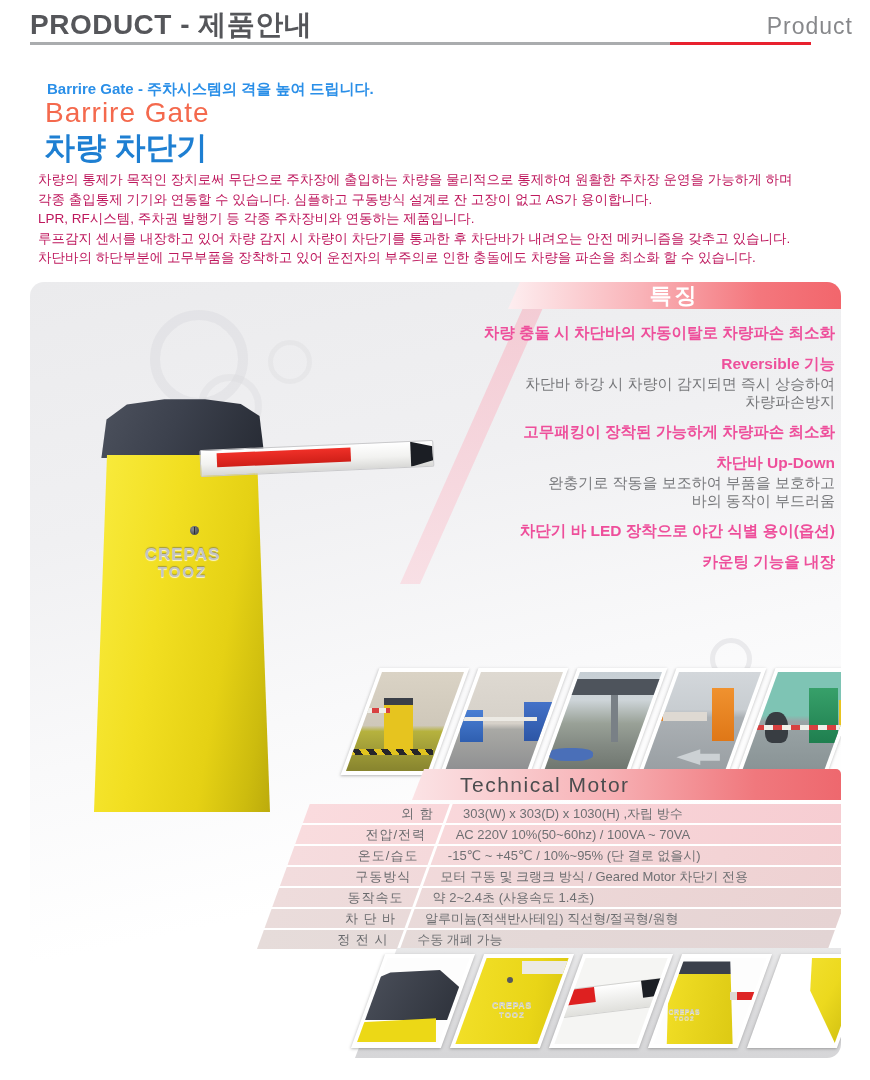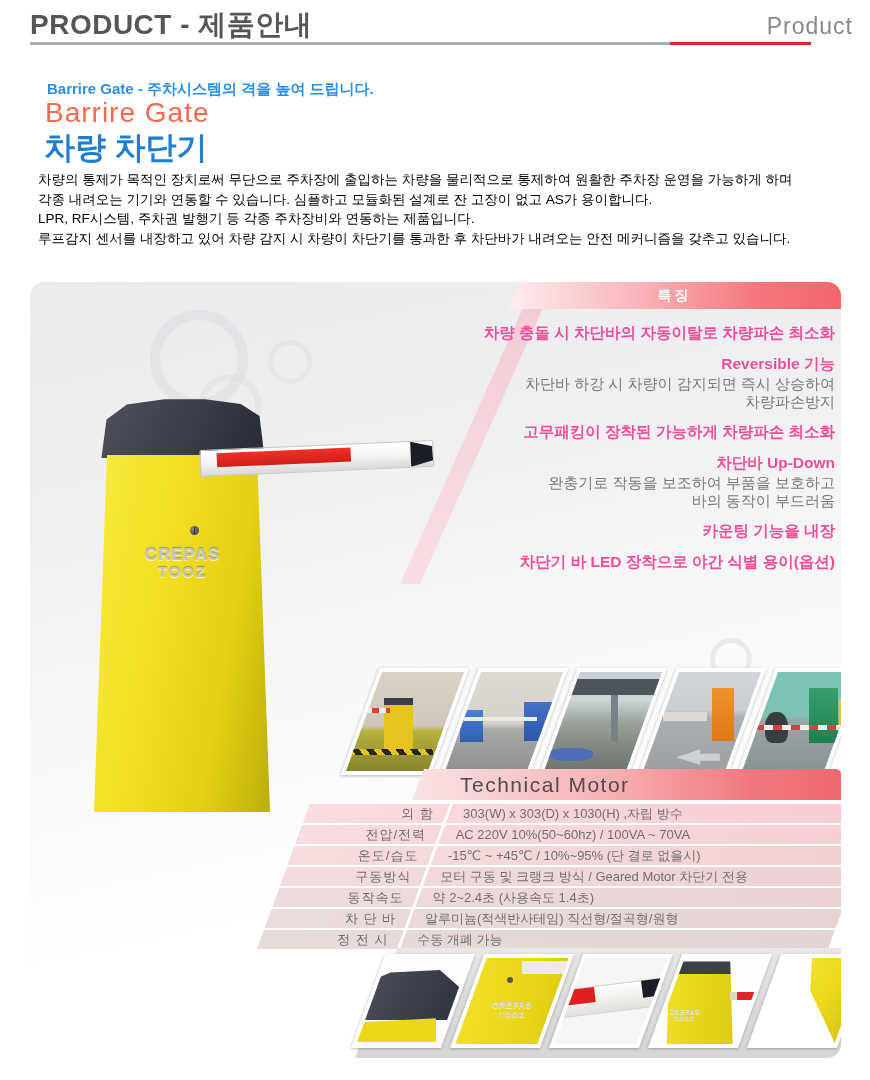--- a/index.html
+++ b/index.html
@@ -9,40 +9,40 @@
   
   .hdr-title{position:absolute;left:30px;top:6px;font-size:28px;font-weight:bold;color:#55565a;letter-spacing:.5px;}
   .hdr-right{position:absolute;right:29px;top:13px;font-size:23px;color:#87888b;letter-spacing:1px;}
   .hdr-rule{position:absolute;left:30px;top:42px;width:781px;height:3px;background:#aaacae;}
   .hdr-rule-red{position:absolute;right:0;top:0;width:141px;height:3px;background:#e8212e;}
 
   
   .tagline{position:absolute;left:47px;top:80px;font-size:15px;font-weight:bold;color:#2a8fe8;}
   .prod-en{position:absolute;left:45px;top:97px;font-size:28px;color:#f4694d;letter-spacing:1px;}
   .prod-ko{position:absolute;left:44px;top:127px;font-size:31px;font-weight:bold;color:#1e7fd2;}
-  .desc{position:absolute;left:38px;top:170px;width:810px;font-size:13.5px;color:#000000;line-height:19.5px;}
+  .desc{position:absolute;left:38px;top:170px;width:810px;font-size:13.5px;color:#be185d;line-height:19.5px;}
 
   
   .card{position:absolute;left:30px;top:282px;width:811px;height:776px;border-radius:14px;overflow:hidden;
         background:linear-gradient(168deg,#ebebed 0%,#f0f0f2 28%,#f9f9fa 52%,#ffffff 72%,#ffffff 100%);}
   .ring{position:absolute;border-radius:50%;border-style:solid;border-color:#d9d9de;opacity:.45;}
   .r1{left:120px;top:28px;width:78px;height:78px;border-width:10px;}
   .r2{left:168px;top:92px;width:50px;height:50px;border-width:7px;opacity:.38;}
   .r3{left:100px;top:132px;width:100px;height:100px;border-width:12px;opacity:.3;}
   .r4{left:238px;top:58px;width:34px;height:34px;border-width:5px;opacity:.35;}
   .r5{left:680px;top:356px;width:32px;height:32px;border-width:5px;opacity:.5;}
   .stripe{position:absolute;left:370px;top:0;width:20px;height:302px;opacity:.75;
           background:linear-gradient(180deg,#f5bfca,#f9d8df);
           transform:skewX(-24deg);transform-origin:0 100%;}
 
   
   .feat-banner{position:absolute;left:478px;top:0;width:333px;height:27px;
                background:linear-gradient(90deg,#fdeef0 0%,#f9b3b8 40%,#f4777d 75%,#f2666c 100%);
                clip-path:polygon(12px 0,100% 0,100% 100%,0 100%);border-top-right-radius:6px;
-               text-align:center;line-height:27px;font-size:14px;font-weight:bold;color:#fff;letter-spacing:3px;}
+               text-align:center;line-height:27px;font-size:22px;font-weight:bold;color:#fff;letter-spacing:3px;}
 
   
   .features{position:absolute;right:6px;top:42px;width:480px;text-align:right;}
   .feat-group{margin-bottom:13px;}
   .feat-title{font-size:15.5px;font-weight:bold;color:#ee4f9b;line-height:18px;margin-bottom:2px;}
   .feat-line{font-size:15px;color:#77787b;line-height:17.5px;}
 
   
   .gate{position:absolute;left:60px;top:116px;width:185px;height:414px;}
   .gate-cap{position:absolute;left:8px;top:0;width:170px;height:60px;
@@ -160,23 +160,24 @@
   <div class="hdr-right">Product</div>
   <div class="hdr-rule">
     <span class="hdr-rule-red"></span>
   </div>
 
   <div class="tagline">Barrire Gate - 주차시스템의 격을 높여 드립니다.</div>
   <div class="prod-en">Barrire Gate</div>
   <div class="prod-ko">차량 차단기</div>
   <div class="desc" id="desc">
       <div>차량의 통제가 목적인 장치로써 무단으로 주차장에 출입하는 차량을 물리적으로 통제하여 원활한 주차장 운영을 가능하게 하며</div>
-      <div>각종 내려오는 기기와 연동할 수 있습니다. 심플하고 모듈화된 설계로 잔 고장이 없고 AS가 용이합니다.</div>
+      <div>각종 출입통제 기기와 연동할 수 있습니다. 심플하고 구동방식 설계로 잔 고장이 없고 AS가 용이합니다.</div>
       <div>LPR, RF시스템, 주차권 발행기 등 각종 주차장비와 연동하는 제품입니다.</div>
       <div>루프감지 센서를 내장하고 있어 차량 감지 시 차량이 차단기를 통과한 후 차단바가 내려오는 안전 메커니즘을 갖추고 있습니다.</div>
+      <div>차단바의 하단부분에 고무부품을 장착하고 있어 운전자의 부주의로 인한 충돌에도 차량을 파손을 최소화 할 수 있습니다.</div>
     </div>
 
   <div class="card">
     <div class="ring r1"></div>
     <div class="ring r2"></div>
     <div class="ring r3"></div>
     <div class="ring r4"></div>
     <div class="ring r5"></div>
     <div class="stripe"></div>
 
@@ -192,24 +193,24 @@
         </div>
         <div class="feat-group">
           <div class="feat-title">고무패킹이 장착된 가능하게 차량파손 최소화</div>
         </div>
         <div class="feat-group">
           <div class="feat-title">차단바 Up-Down</div>
           <div class="feat-line">완충기로 작동을 보조하여 부품을 보호하고</div>
           <div class="feat-line">바의 동작이 부드러움</div>
         </div>
         <div class="feat-group">
+          <div class="feat-title">차단기 바 LED 장착으로 야간 식별 용이(옵션)</div>
+        </div>
+        <div class="feat-group">
           <div class="feat-title">카운팅 기능을 내장</div>
-        </div>
-        <div class="feat-group">
-          <div class="feat-title">차단기 바 LED 장착으로 야간 식별 용이(옵션)</div>
         </div>
       </div>
 
     <div class="gate">
       <div class="gate-cap"></div>
       <div class="gate-body"></div>
       <div class="screw"></div>
       <div class="gate-logo">
         <div class="l-top">CREPAS</div>
         <div class="l-bot">TOOZ</div>

